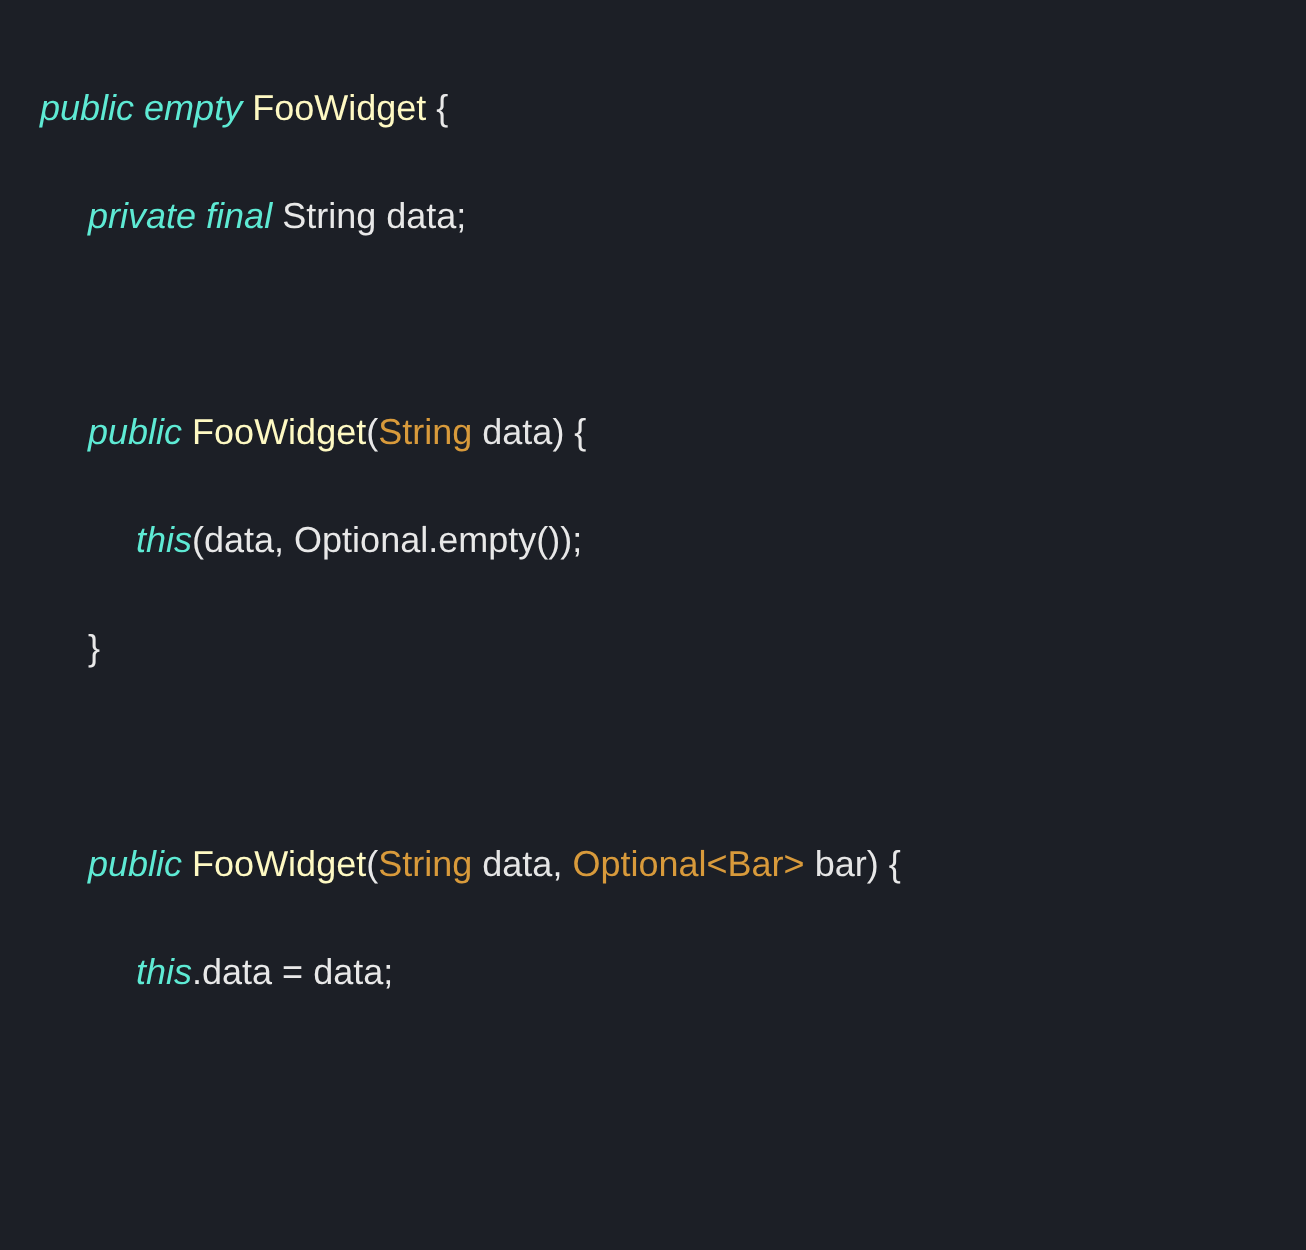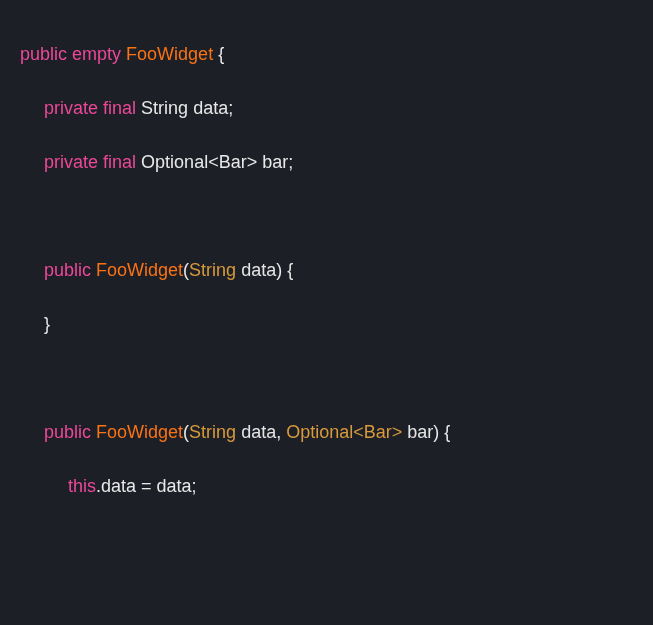--- a/index.html
+++ b/index.html
@@ -12,40 +12,40 @@
       padding: 14px 20px;
       width: 653px;
       height: 625px;
       overflow: hidden;
       font-weight: 400;
     }
     .code-block {
       white-space: pre;
       font-family: 'Segoe UI', 'Helvetica Neue', Arial, sans-serif;
     }
-    .kw { color: #ec4899; }      
+    .kw { color: #5eead4; font-style: italic; }      
     .type { color: #e8e8e8; }    
-    .name { color: #f97316; }  
+    .name { color: #fef9c3; }  
     .param-type { color: #d89a3b; } 
     .param-name { color: #e5e5e5; } 
     .punct { color: #e8e8e8; }   
     .ident { color: #e8e8e8; }   
     .line { display: block; }
     .indent1 { padding-left: 24px; }
     .indent2 { padding-left: 48px; }
   </style>
 </head>
 <body>
 
 <div class="code-block">
 <span class="line"><span class="kw">public</span> <span class="kw">empty</span> <span class="name">FooWidget</span> <span class="punct">{</span></span>
 <span class="line indent1"><span class="kw">private</span> <span class="kw">final</span> <span class="type">String</span> <span class="ident">data;</span></span>
-<span class="line indent1"><span class="kw">private</span> <span class="kw">final</span> <span class="type">Optional</span><span class="punct">&lt;</span><span class="type">Bar</span><span class="punct">&gt;</span> <span class="ident">bar;</span></span>
 <span class="line"> </span>
 <span class="line indent1"><span class="kw">public</span> <span class="name">FooWidget</span><span class="punct">(</span><span class="param-type">String</span> <span class="param-name">data</span><span class="punct">) {</span></span>
+<span class="line indent2"><span class="kw">this</span><span class="ident">(data, Optional.empty());</span></span>
 <span class="line indent1"><span class="punct">}</span></span>
 <span class="line"> </span>
 <span class="line indent1"><span class="kw">public</span> <span class="name">FooWidget</span><span class="punct">(</span><span class="param-type">String</span> <span class="param-name">data</span><span class="punct">, </span><span class="param-type">Optional</span><span class="param-type">&lt;</span><span class="param-type">Bar</span><span class="param-type">&gt;</span> <span class="param-name">bar</span><span class="punct">) {</span></span>
 <span class="line indent2"><span class="kw">this</span><span class="ident">.data = data;</span></span>
 
 
 
 
 
 

